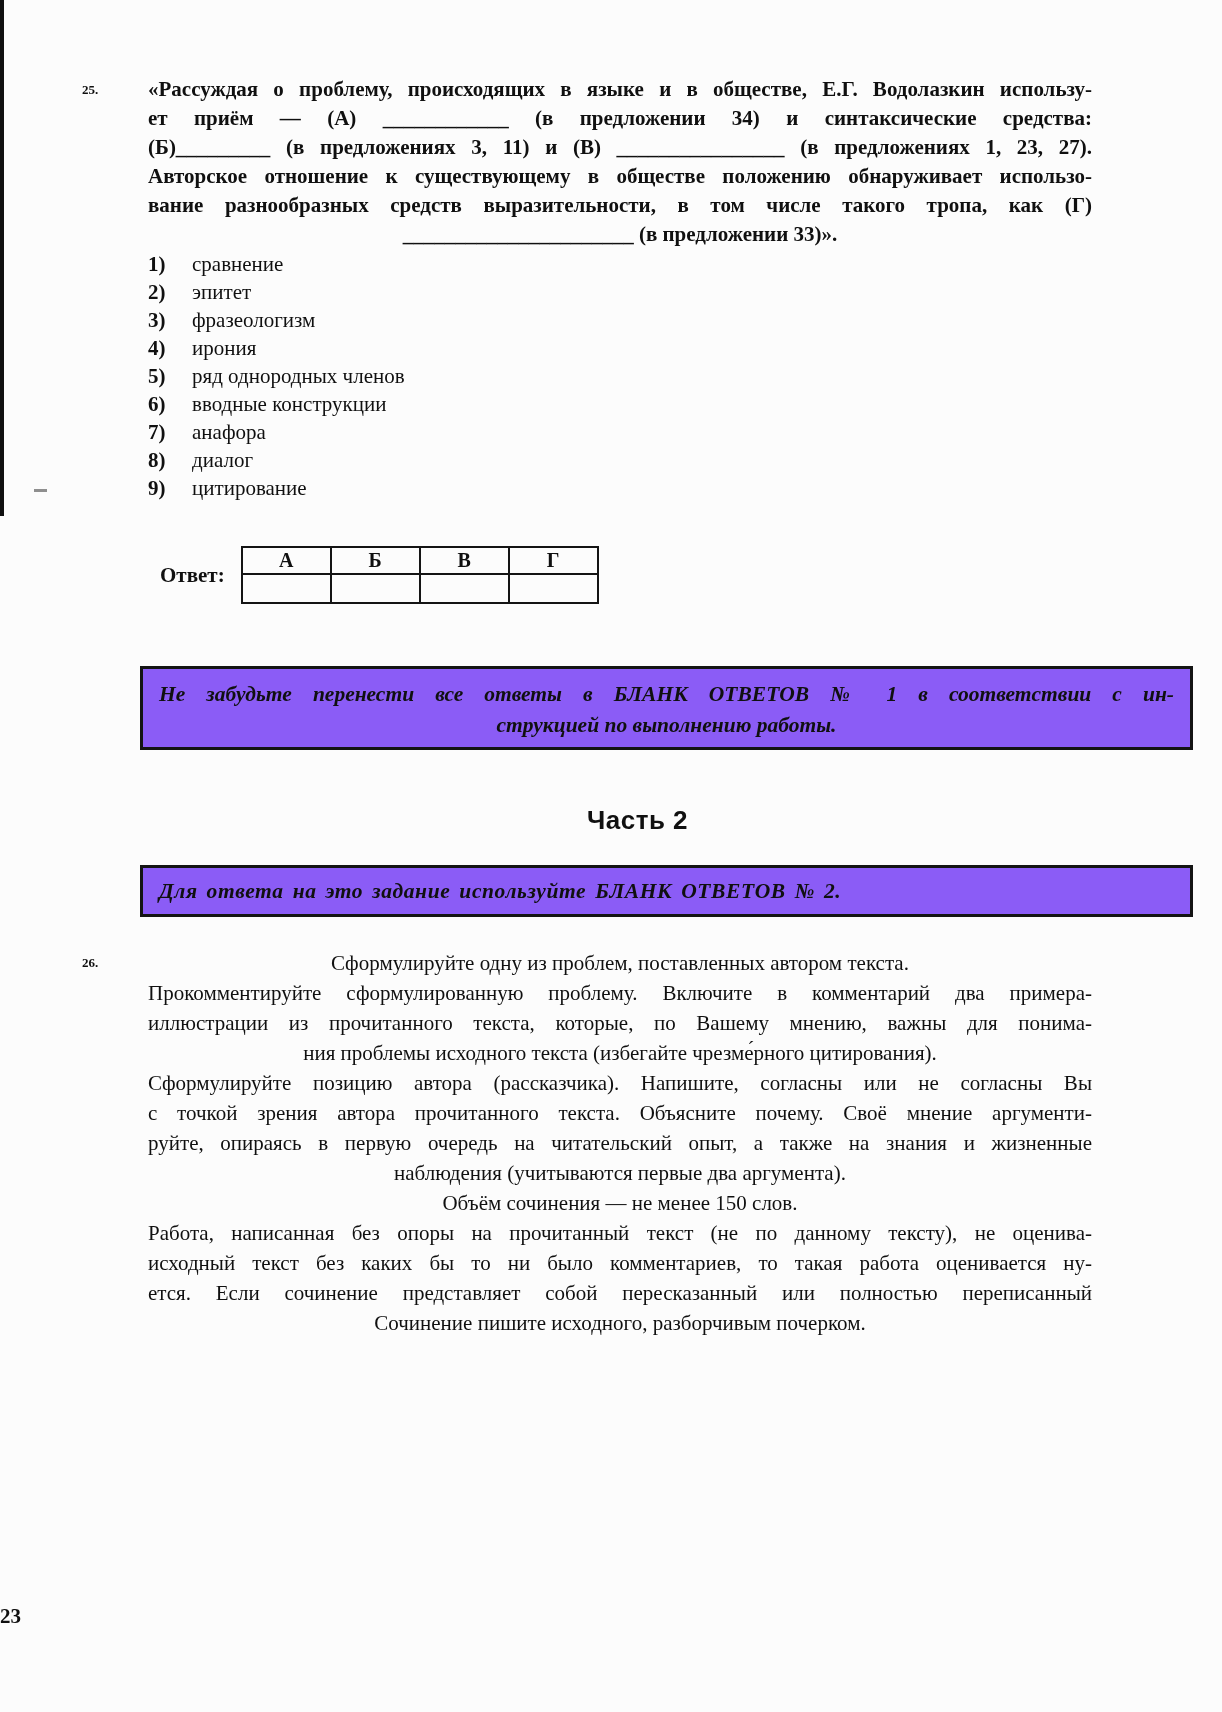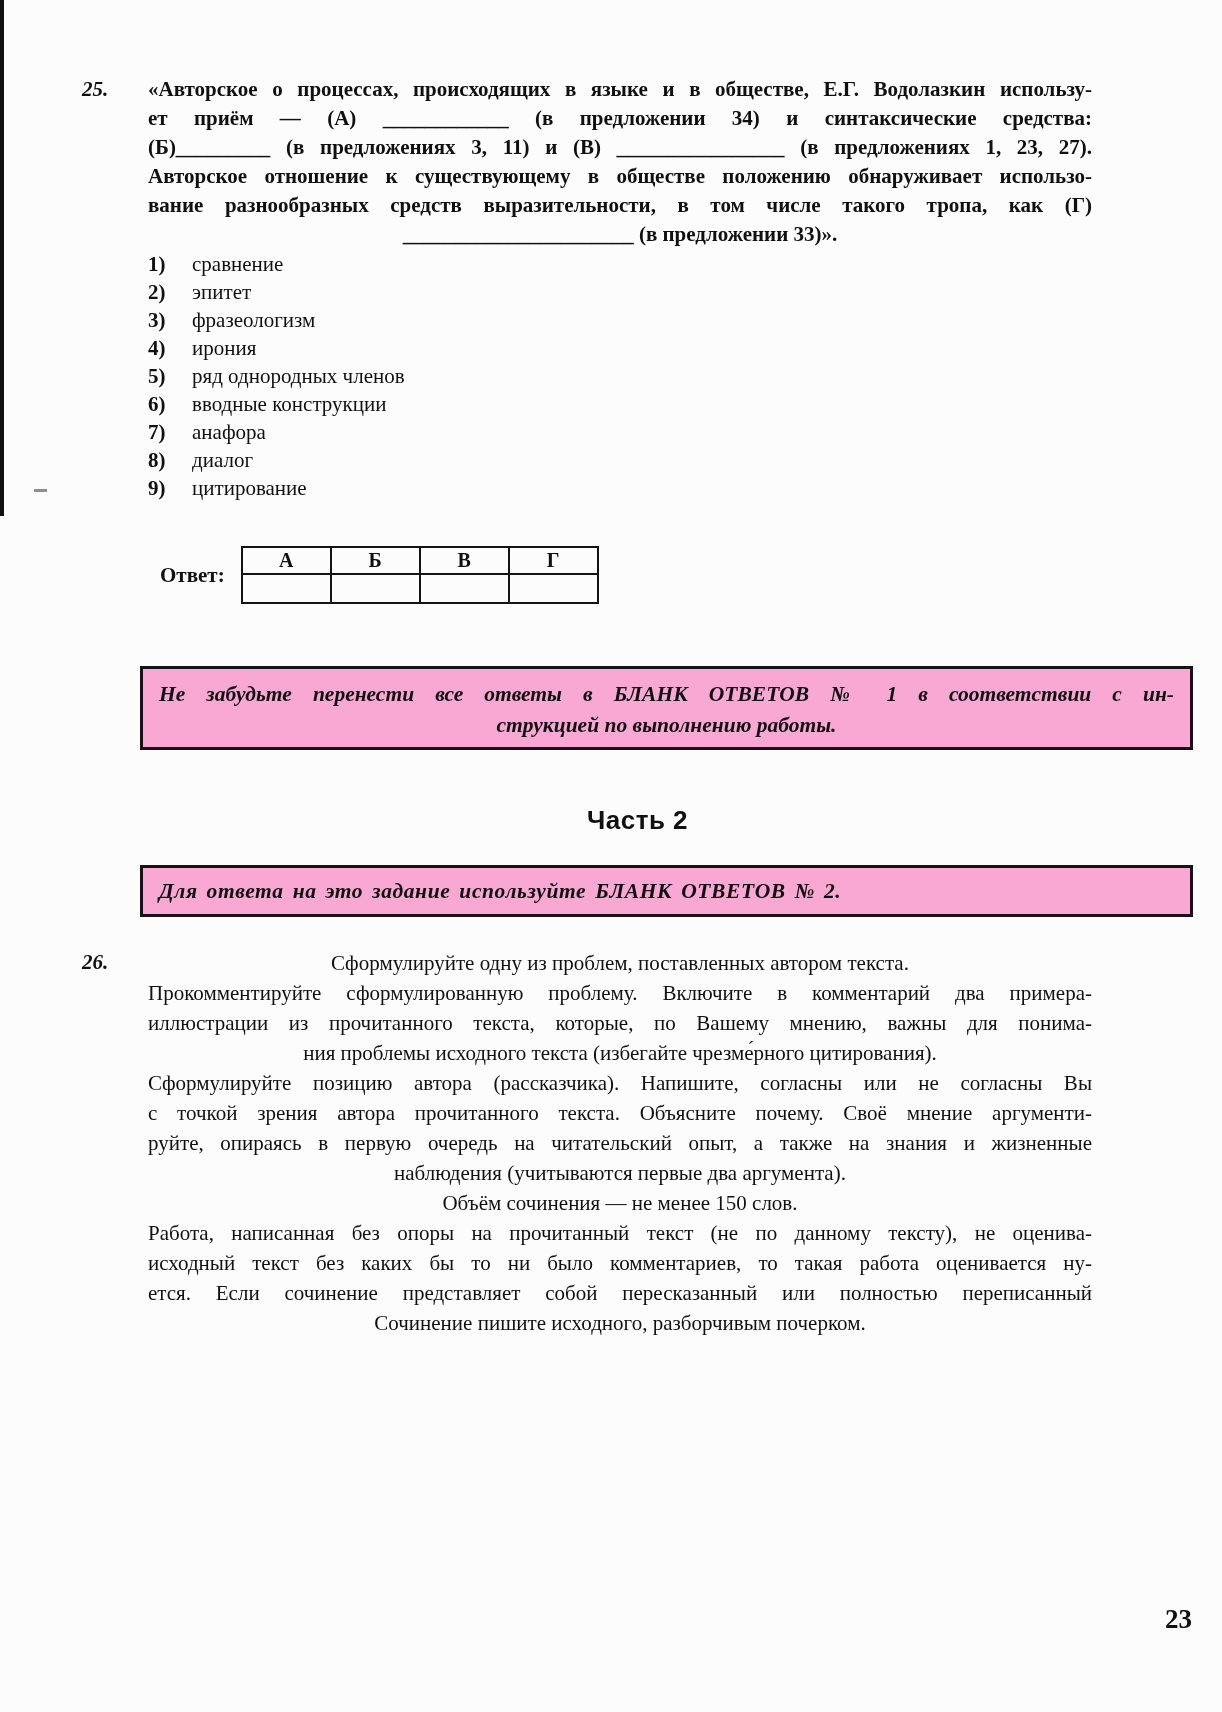--- a/index.html
+++ b/index.html
@@ -14,75 +14,75 @@
   
   .scan-bar { position: absolute; left: 0; top: 0; width: 4px; height: 516px; background: #101010; }
   .scan-dash { position: absolute; left: 34px; top: 489px; width: 13px; height: 3px; background: #8f8f8f; }
 
   
   .line-just { text-align: justify; text-align-last: justify; }
   .line-left { text-align: center; }
 
   
   #task25 { position: absolute; left: 82px; top: 75px; width: 1010px; display: flex; }
-  .task-num { width: 66px; font-weight: bold; font-size: 21px; line-height: 29px; font-style: italic; }
+  .task-num { width: 66px; font-weight: bold; font-size: 13px; line-height: 29px; }
   .task-body { width: 944px; }
   .statement { font-weight: bold; font-size: 21px; line-height: 29px; }
   .terms-title { font-size: 21px; line-height: 28px; margin-top: 14px; }
   .terms { margin-top: 1px; }
   .term-row { display: flex; font-size: 21px; line-height: 28px; }
   .term-num { width: 44px; font-weight: bold; }
 
   .answer-row { display: flex; align-items: center; margin-top: 44px; margin-left: 12px; }
   .answer-label { font-weight: bold; font-size: 21px; margin-right: 16px; }
   table.answer { border-collapse: collapse; }
   table.answer th, table.answer td { border: 2px solid #141414; width: 87px; padding: 0; }
   table.answer th { height: 25px; font-size: 20px; font-weight: bold; text-align: center; }
   table.answer td { height: 27px; }
 
   
   .box {
     position: absolute; left: 140px; width: 1053px;
     border: 3px solid #141414; box-sizing: border-box;
     font-style: italic; font-weight: bold; font-size: 21.5px;
-    background: #f9a8d4;
+    background: #8b5cf6;
   }
   #note1 { top: 666px; height: 84px; padding: 10px 16px 0 16px; line-height: 31px; }
   #note2 { top: 865px; height: 52px; display: flex; align-items: center; padding: 16px 16px; letter-spacing: 0.6px; word-spacing: 3px; }
 
   
   #part2-heading {
     position: absolute; left: 82px; top: 805px; width: 1111px;
     text-align: center;
     font-family: "Liberation Sans", sans-serif;
     font-weight: bold; font-size: 26px; letter-spacing: 0.5px;
   }
 
   
   #task26 { position: absolute; left: 82px; top: 948px; width: 1010px; display: flex; }
   .t26-body { width: 944px; font-size: 21px; line-height: 30px; }
   .t26-intro { margin-bottom: 17px; }
 
   
   #page-number {
     position: absolute; top: 1604px; left: 0; width: 1192px;
-    text-align: right; font-weight: bold; font-size: 27px;
+    text-align: left; font-weight: bold; font-size: 21px;
   }
 </style>
 </head>
 <body>
 
 <div class="scan-bar"></div>
 <div class="scan-dash"></div>
 
 <div id="task25">
   <div class="task-num">25.</div>
   <div class="task-body">
     <div class="statement">
-      <div class="line-just">«Авторское о процессах, происходящих в языке и в обществе, Е.Г. Водолазкин использу-</div>
+      <div class="line-just">«Рассуждая о проблему, происходящих в языке и в обществе, Е.Г. Водолазкин использу-</div>
       <div class="line-just">ет приём — (А) ____________ (в предложении 34) и синтаксические средства:</div>
       <div class="line-just">(Б)_________ (в предложениях 3, 11) и (В) ________________ (в предложениях 1, 23, 27).</div>
       <div class="line-just">Авторское отношение к существующему в обществе положению обнаруживает использо-</div>
       <div class="line-just">вание разнообразных средств выразительности, в том числе такого тропа, как (Г)</div>
       <div class="line-left">______________________ (в предложении 33)».</div>
     </div>
 
 
     <div class="terms">
       <div class="term-row">

